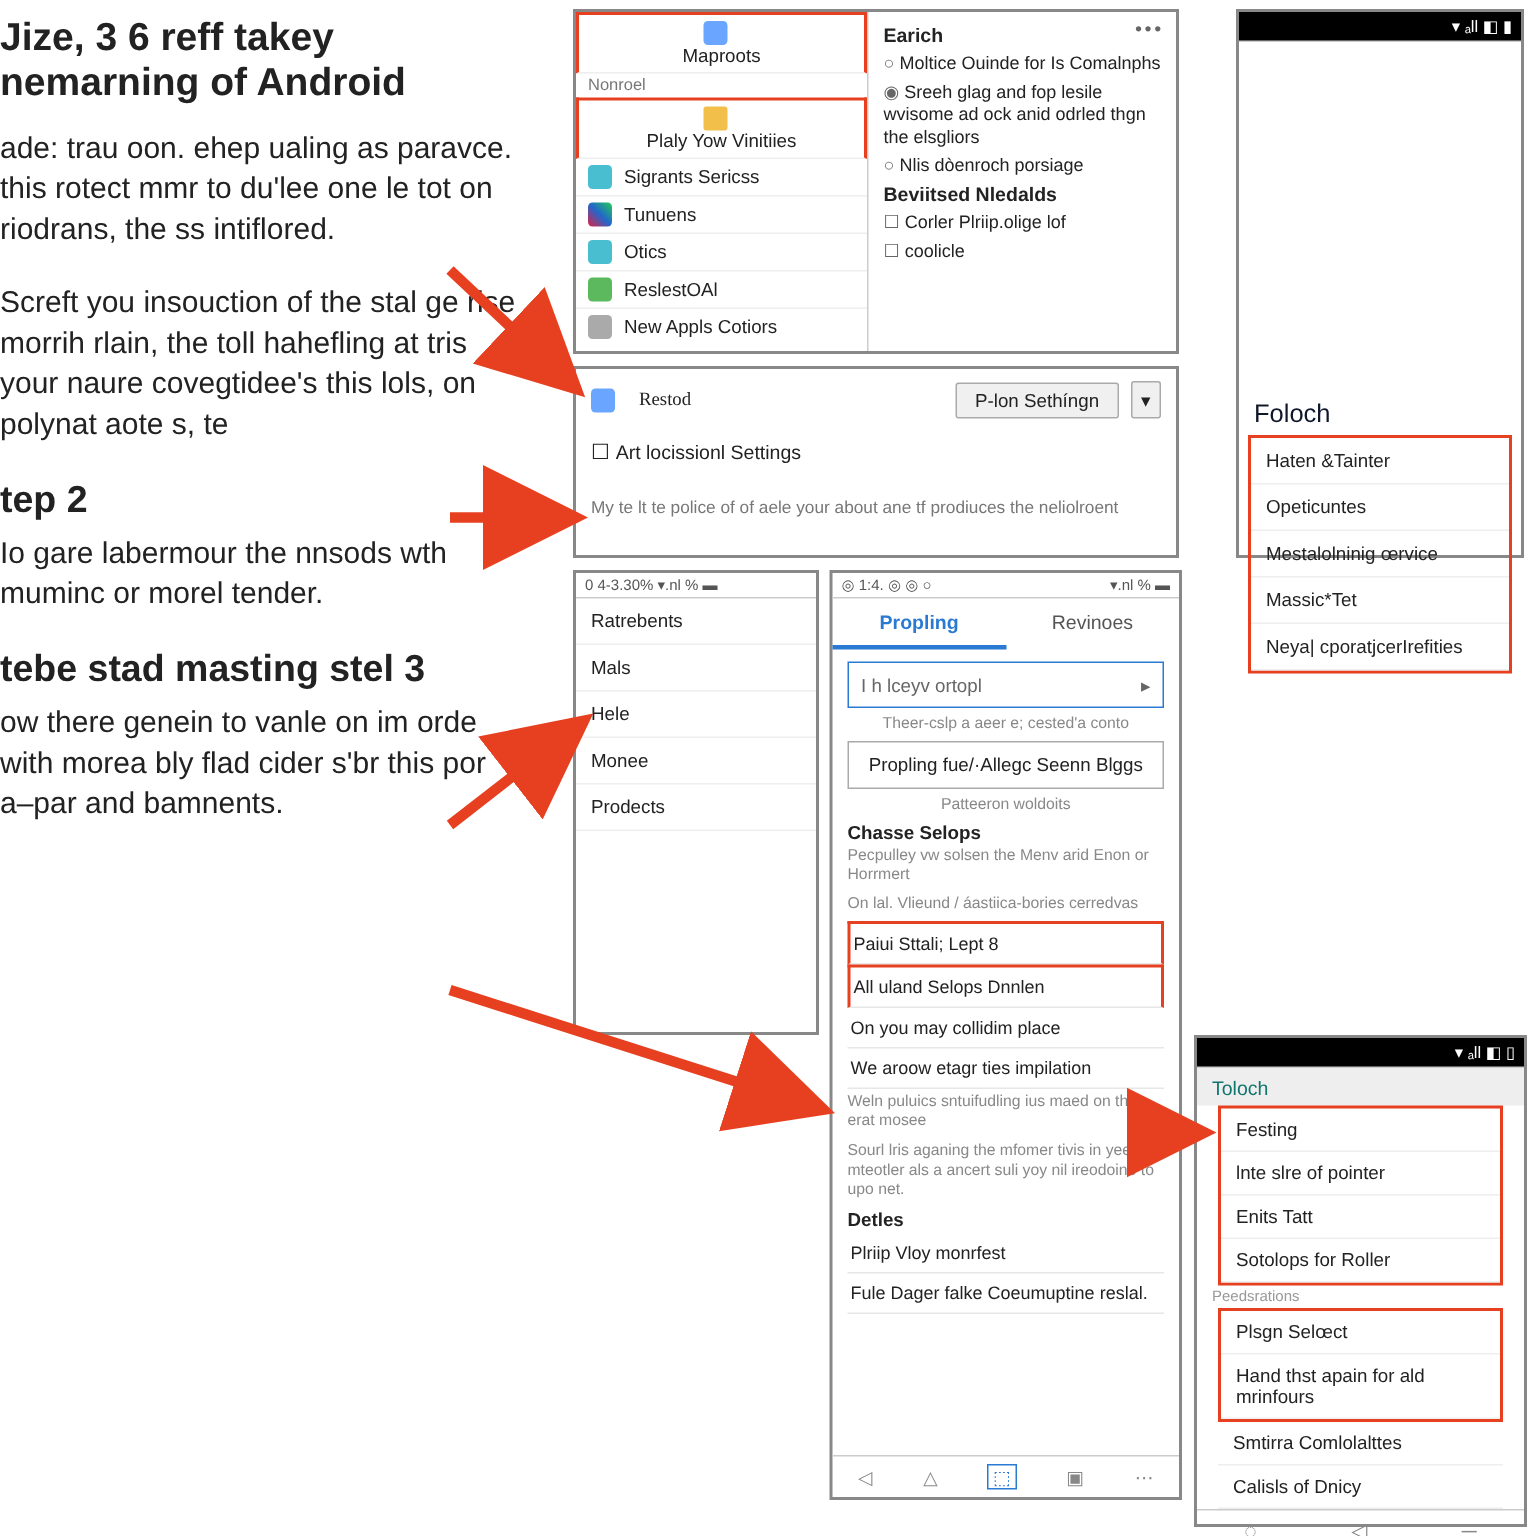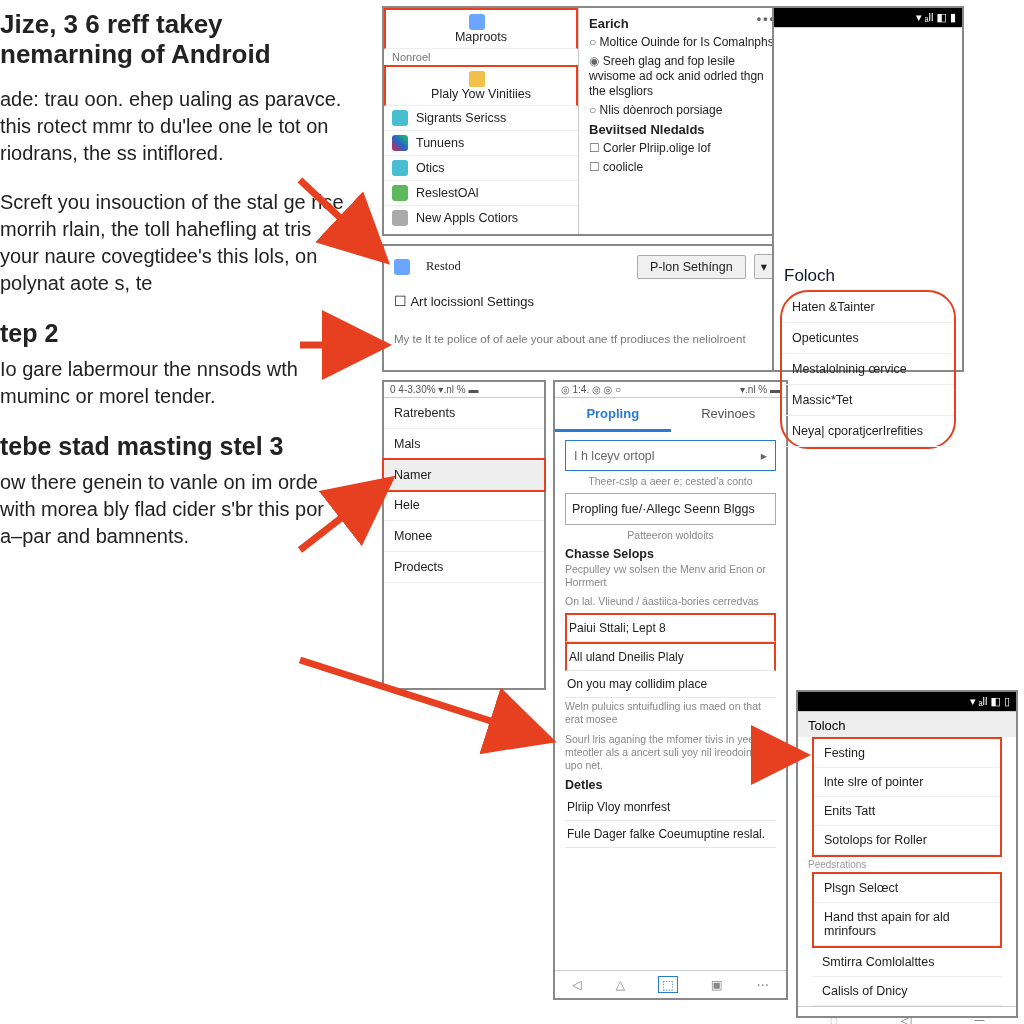--- a/index.html
+++ b/index.html
@@ -95,38 +95,38 @@
   #panD .tabs { display:flex; font-size:13px; }
   #panD .tab { flex:1; text-align:center; padding:8px 0; color:#555; }
   #panD .tab.active { color:#2a7ad4; border-bottom:3px solid #2a7ad4; font-weight:600; }
   #panD .body { padding:8px 10px; font-size:12px; overflow:hidden; }
   #panD .select {
     border:1.5px solid #2a7ad4; padding:7px 8px; color:#666;
     display:flex; justify-content:space-between; align-items:center;
     margin-bottom:4px; font-size:12.5px;
   }
   #panD .caption { font-size:10.5px; color:#888; text-align:center; margin-bottom:6px; }
-  #panD .bigbtn { border:1px solid #aaa; padding:8px 6px; text-align:left; font-size:12.5px; margin-bottom:4px; }
+  #panD .bigbtn { border:1px solid #aaa; padding:8px 6px; text-align:center; font-size:12.5px; margin-bottom:4px; }
   #panD .stitle { font-weight:700; font-size:12.5px; margin:6px 0 2px; }
   #panD .line { padding:6px 2px; border-bottom:1px solid #e7e7e7; font-size:12px; }
   #panD .small { font-size:10.5px; color:#888; line-height:1.25; margin:2px 0 6px; }
   #panD .navbar {
     margin-top:auto; border-top:1px solid #ccc;
     display:flex; justify-content:space-around; padding:6px 0; color:#888;
   }
   
-  #panE { left: 772px; top: 6px; width: 192px; height: 366px; }
+  #panE { left: 824px; top: 6px; width: 192px; height: 366px; }
   #panE .statbar { font-size:11px; color:#444; padding:3px 6px; border-bottom:1px solid #ccc; text-align:right; background:#000; color:#fff; }
   #panE .ptitle { padding:8px 10px 4px; font-size:17px; color:#0f172a; }
   #panE .item { padding:8px 10px; border-bottom:1px solid #eee; font-size:12.5px; }
-  #panE .box { margin:0 6px;border-radius:28px; }
+  #panE .box { margin:0 6px; }
   
   #panF { left: 796px; top: 690px; width: 222px; height: 328px; display:flex; flex-direction:column; }
   #panF .statbar { font-size:11px; color:#fff; padding:3px 6px; border-bottom:1px solid #ccc; text-align:right; background:#000; }
-  #panF .ptitle { padding:6px 10px 4px; font-size:13px; color:#000000; background:#eee; }
+  #panF .ptitle { padding:6px 10px 4px; font-size:13px; color:#0f766e; background:#eee; }
   #panF .item { padding:7px 10px; border-bottom:1px solid #eee; font-size:12.5px; }
   #panF .small { font-size:10px; color:#999; padding:2px 10px; }
   #panF .navbar { margin-top:auto; border-top:1px solid #ccc; display:flex; justify-content:space-around; padding:5px 0; color:#888; font-size:14px; }
   #panF .box { margin:0 14px; }
   
   .arrow {
     position:absolute;
     pointer-events:none;
   }
   .arrow svg { overflow:visible; }
@@ -201,21 +201,20 @@
     <span class="btn" style="padding:4px 6px;">▾</span>
   </div>
   <div class="chkline">Art locissionl Settings</div>
   <div class="foot">My te lt te police of of aele your about ane tf prodiuces the neliolroent</div>
 </div>
 
 <div id="panC" class="panel">
   <div class="statbar">0 4-3.30%  ▾.nl %  ▬</div>
   <div class="item">Ratrebents</div>
   <div class="item">Mals</div>
-  <div class="item sel hl" style="border-width:0;outline:2px solid #e74020;">Namer</div>
   <div class="item">Hele</div>
   <div class="item">Monee</div>
   <div class="item">Prodects</div>
 </div>
 
 <div id="panD" class="panel">
   <div class="statbar">
     <span>◎ 1:4. ◎ ◎ ○</span>
     <span>▾.nl %  ▬</span>
   </div>
@@ -228,22 +227,23 @@
       <span>I h lceyv ortopl</span>
       <span>▸</span>
     </div>
     <div class="caption">Theer-cslp a aeer e; cested'a conto</div>
     <div class="bigbtn">Propling fue/·Allegc Seenn Blggs</div>
     <div class="caption">Patteeron woldoits</div>
     <div class="stitle">Chasse Selops</div>
     <div class="small">Pecpulley vw solsen the Menv arid Enon or Horrmert</div>
     <div class="caption" style="text-align:left;">On lal. Vlieund / áastiica-bories cerredvas</div>
     <div class="line hl">Paiui Sttali;  Lept  8</div>
-    <div class="line hl">All  uland  Dneilis  Plaly</div>
+    <div class="line hl">All  uland  Selops  Dnnlen</div>
     <div class="line">On you may collidim place</div>
+    <div class="line">We aroow etagr ties impilation</div>
     <div class="small">Weln puluics sntuifudling ius maed on that erat mosee</div>
     <div class="small">Sourl lris aganing the mfomer tivis in yeelig is mteotler als a ancert suli yoy nil ireodoino to upo net.</div>
     <div class="stitle">Detles</div>
     <div class="line">Plriip Vloy monrfest</div>
     <div class="line">Fule Dager falke Coeumuptine reslal.</div>
   </div>
   <div class="navbar">
     <span>◁</span>
     <span>△</span>
     <span style="color:#2a7ad4;outline:1px solid #2a7ad4;padding:0 3px;">⬚</span>

